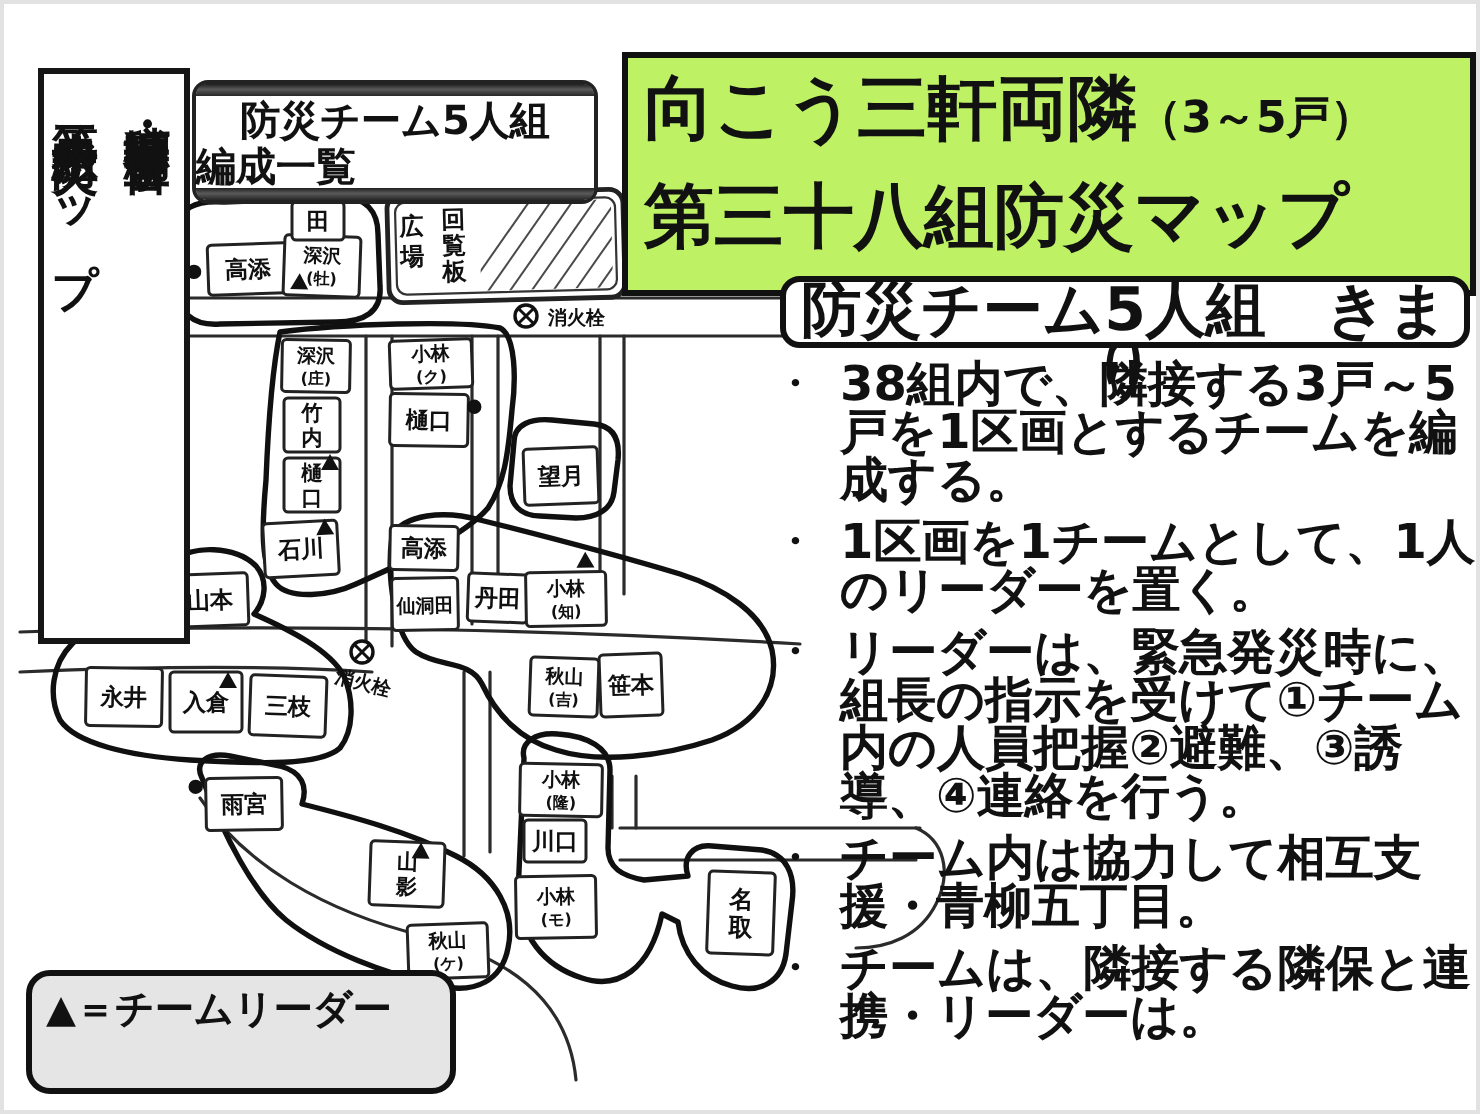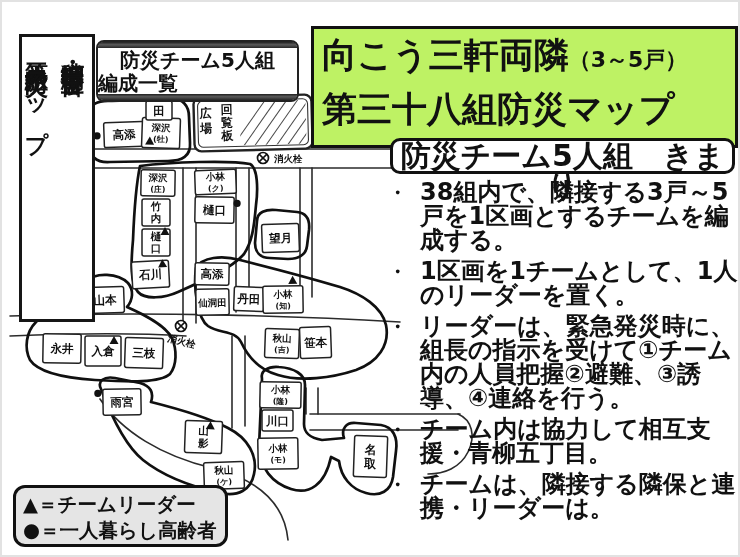--- a/index.html
+++ b/index.html
@@ -300,16 +300,15 @@
         <span class="rtext">チーム内は協力して相互支援・青柳五丁目。</span>
       </div>
       <div class="rule">
         <span class="dot">・</span>
         <span class="rtext">チームは、隣接する隣保と連携・リーダーは。</span>
       </div>
     </div>
 
   <div class="legend">
     <div>▲＝チームリーダー</div>
-    <div>●＝一人暮らし高齢者</div>
   </div>
 
 </div>
 
 </body></html>

